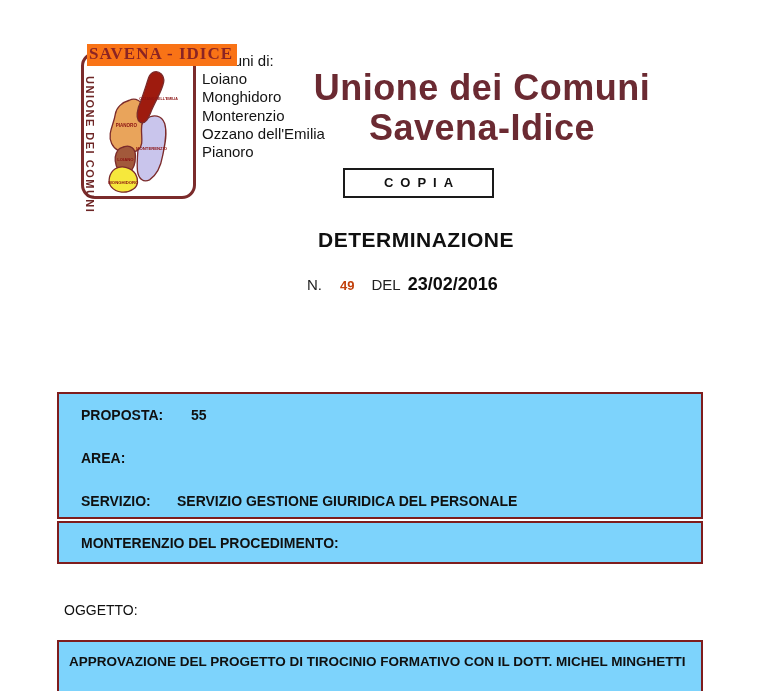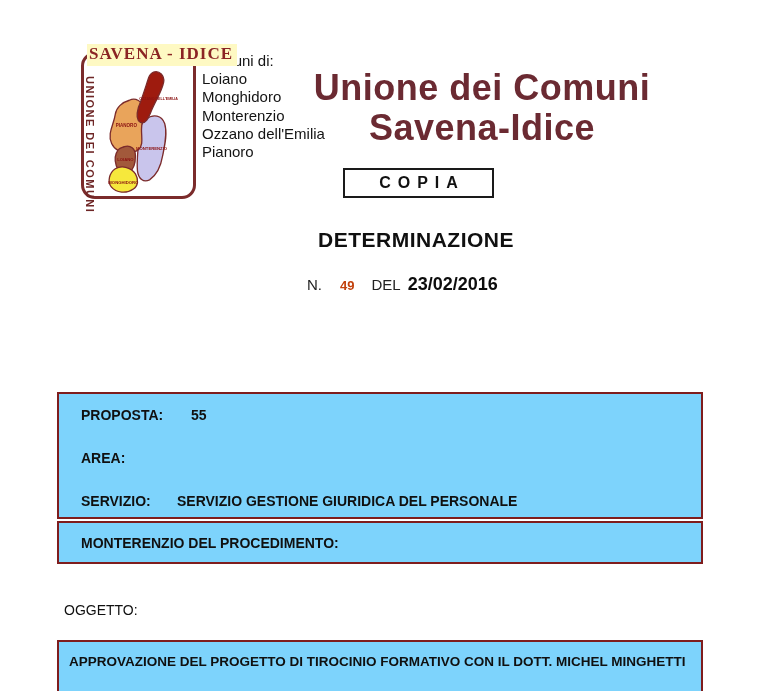--- a/index.html
+++ b/index.html
@@ -11,21 +11,21 @@
 
   
   .logo-frame {
     position:absolute; left:81px; top:52px; width:115px; height:147px;
     border:3px solid #7b2b2b; border-radius:14px;
   }
   .logo-brand {
     position:absolute; left:87px; top:44px; z-index:2;
     font-family:"Liberation Serif", serif; font-weight:bold;
     font-size:17px; letter-spacing:1px; color:#8b2424;
-    background:#fef9c3; padding:0 4px 2px 2px; white-space:nowrap;
+    background:#f97316; padding:0 4px 2px 2px; white-space:nowrap;
   }
   .logo-vertical {
     position:absolute; left:84px; top:76px; height:102px; z-index:2;
     writing-mode:vertical-rl; text-orientation:sideways;
     font-size:11px; font-weight:bold; letter-spacing:1.5px; color:#6e2626;
     white-space:nowrap;
   }
   .logo-map { position:absolute; left:93px; top:69px; z-index:1; }
 
   
@@ -36,21 +36,21 @@
 
   
   .title {
     position:absolute; left:282px; top:68px; width:400px;
     text-align:center; font-weight:bold; font-size:36px; line-height:40px;
     color:#6b2a32; letter-spacing:0.5px;
   }
   .copia {
     position:absolute; left:343px; top:168px; width:151px; height:30px;
     border:2px solid #1a1a1a; text-align:center;
-    font-weight:bold; font-size:16px; line-height:26px;
+    font-weight:bold; font-size:13px; line-height:26px;
     letter-spacing:7px; text-indent:7px; color:#111;
   }
   .determinazione {
     position:absolute; left:266px; top:228px; width:300px;
     text-align:center; font-weight:bold; font-size:21px;
     letter-spacing:0.5px; color:#101010;
   }
   .numline {
     position:absolute; left:307px; top:274px;
     display:flex; align-items:baseline; color:#222;

